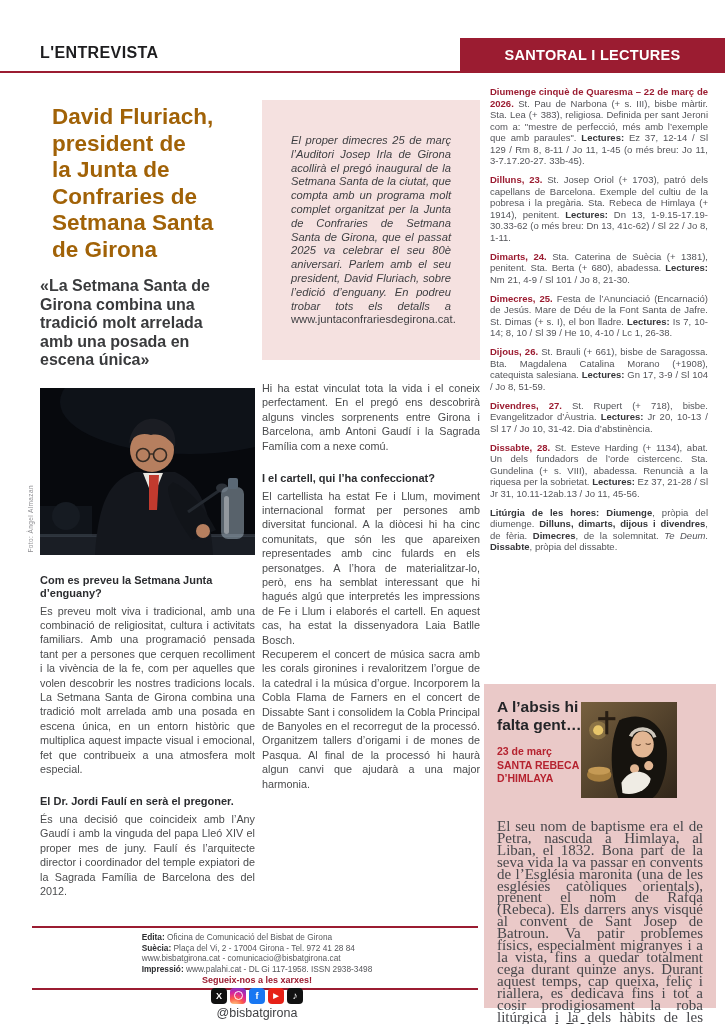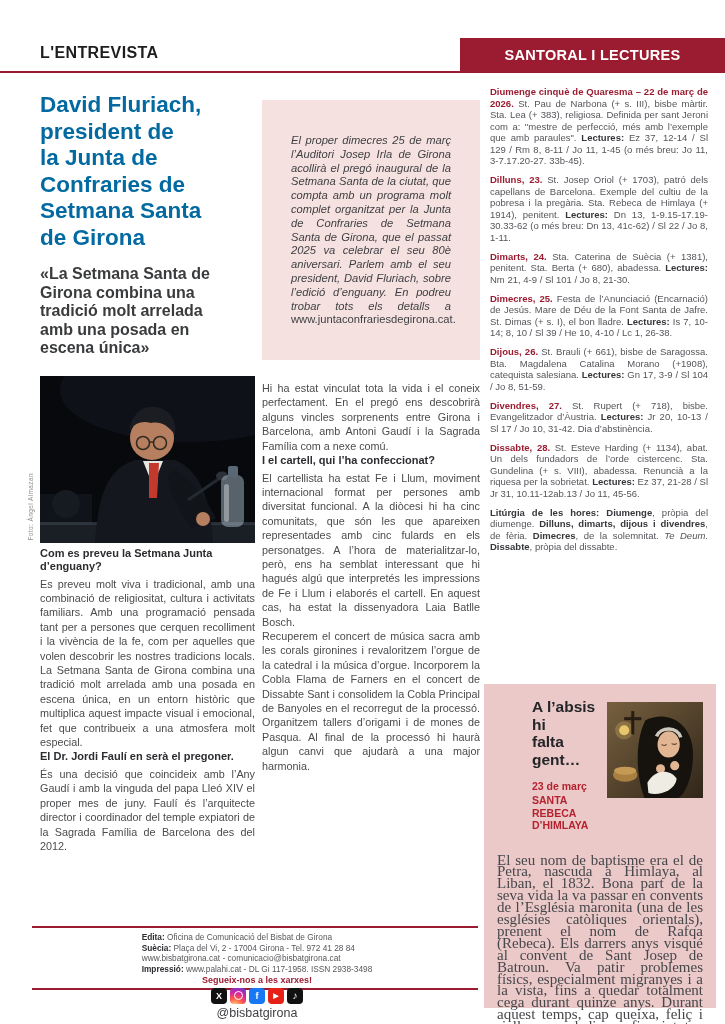--- a/index.html
+++ b/index.html
@@ -9,29 +9,29 @@
   
   .kicker{position:absolute;left:40px;top:44px;font-size:16px;font-weight:800;
           letter-spacing:.4px;color:#1d1d1f;}
   .banner{position:absolute;left:460px;right:0;top:38px;height:33px;background:#9b1c31;
           color:#fff;display:flex;align-items:center;justify-content:center;
           font-weight:800;font-size:14.5px;letter-spacing:.3px;}
   .rule{position:absolute;left:0;right:0;top:71px;height:2px;background:#9b1c31;}
 
   
   .col1{position:absolute;left:40px;top:92px;width:215px;}
-  .title{font-size:22.5px;line-height:26.5px;font-weight:800;color:#0369a1;
-         white-space:pre-line;margin:0;}
+  .title{font-size:22.5px;line-height:26.5px;font-weight:800;color:#a16207;
+         white-space:pre-line;margin:12px;}
   .subtitle{margin:14px 0 0;font-size:16px;line-height:18.5px;font-weight:700;
             color:#3a3b3d;white-space:pre-line;}
   .photo-fig{position:relative;margin-top:18px;width:215px;height:167px;}
   .photo-fig svg{display:block;}
   .photo-credit{position:absolute;left:-13px;bottom:2px;writing-mode:vertical-rl;
                 transform:rotate(180deg);font-size:6.5px;color:#8f8f93;letter-spacing:.4px;}
-  .q{font-size:11px;line-height:13.5px;font-weight:700;color:#2c2d30;margin:1px 0 3px;}
+  .q{font-size:11px;line-height:13.5px;font-weight:700;color:#2c2d30;margin:19px 0 3px;}
   .p{font-size:10.8px;line-height:14.4px;color:#4a4b4d;text-align:justify;margin:0;}
   .qa{margin-top:4px;}
 
   
   .col2{position:absolute;left:262px;top:100px;width:218px;}
   .introbox{background:#f5e1e0;padding:22px 17px 20px;box-sizing:border-box;min-height:260px;}
   .introbox p{margin:12px;font-style:italic;font-size:11.2px;line-height:13.8px;
               color:#3e3f42;text-align:justify;}
   .intro-url{font-style:normal;}
   .bodytext{margin-top:21px;}
@@ -39,21 +39,21 @@
   
   .col3{position:absolute;left:490px;top:86px;width:218px;}
   .entry{font-size:9.5px;line-height:11.5px;color:#54555a;text-align:justify;margin:0 0 7.5px;}
   .edate{font-weight:700;color:#9b1c31;}
   .entry b{color:#36373b;}
   .it{font-style:italic;}
 
   
   .rebeca{position:absolute;left:484px;top:684px;width:232px;height:324px;background:#eac9c8;
           box-sizing:border-box;padding:14px 13px 10px;}
-  .rebeca-head{display:flex;justify-content:flex-start;margin-left:35px;}
+  .rebeca-head{display:flex;justify-content:flex-start;}
   .rebeca-title{font-size:15.5px;line-height:17.5px;font-weight:800;color:#242528;
                 white-space:pre-line;margin:0;}
   .rebeca-date{margin-top:12px;font-size:10.5px;font-weight:700;color:#b5222f;}
   .rebeca-name{font-size:10.5px;line-height:12.5px;font-weight:700;color:#b5222f;
                white-space:pre-line;margin-top:2px;}
   .nun{width:96px;height:96px;flex:none;margin-top:4px;}
   .rebeca-body{margin:23px 0 0;font-size:15px;line-height:11.9px;color:#46474b;text-align:justify;font-family:Liberation Serif, serif;}
   .rebeca-body b{color:#242528;}
 
   

